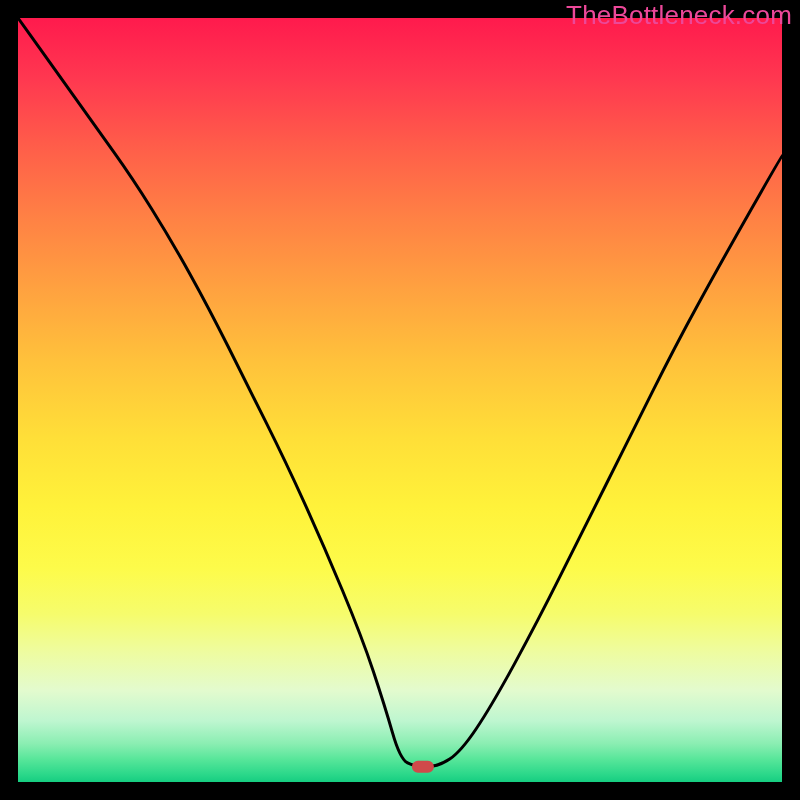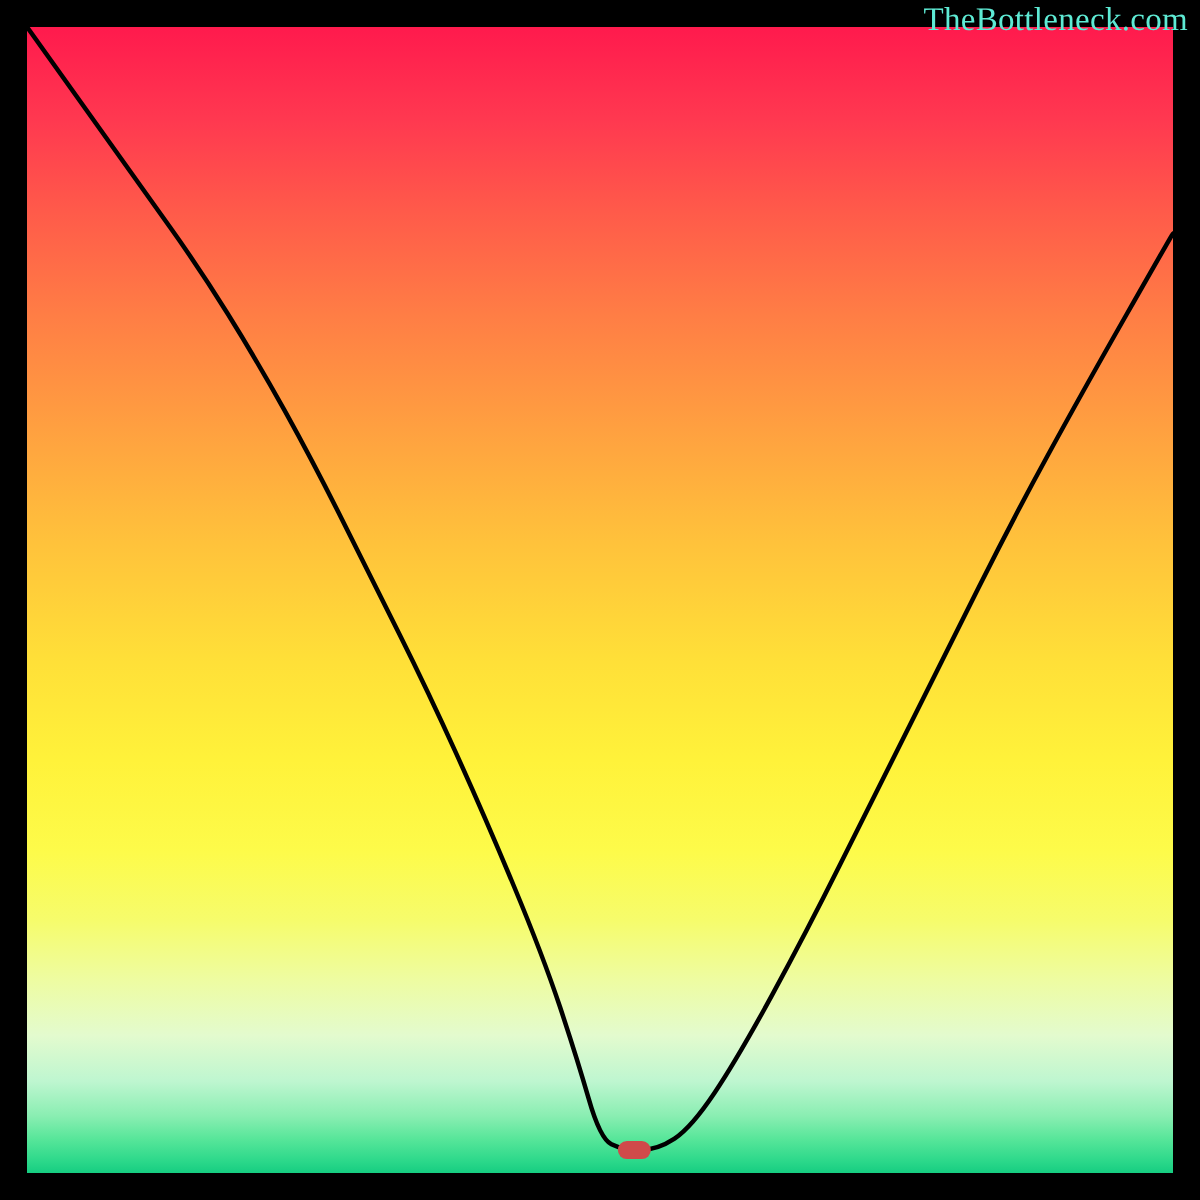--- a/index.html
+++ b/index.html
@@ -67,23 +67,23 @@
     stroke-linecap: round;
     stroke-linejoin: round;
   }
   .marker {
     fill: #d04a4a;
   }
   .watermark {
     position: absolute;
     right: 8px;
     top: 0px;
-    font-family: Liberation Serif, serif;
-    font-size: 22px;
-    color: #5eead4;
+    font-family: Liberation Sans, sans-serif;
+    font-size: 26px;
+    color: #ec4899;
     letter-spacing: 0.2px;
     user-select: none;
     pointer-events: none;
   }
 </style>
 </head>
 <body>
 
 <div class="frame">
   <div class="plot-area">

